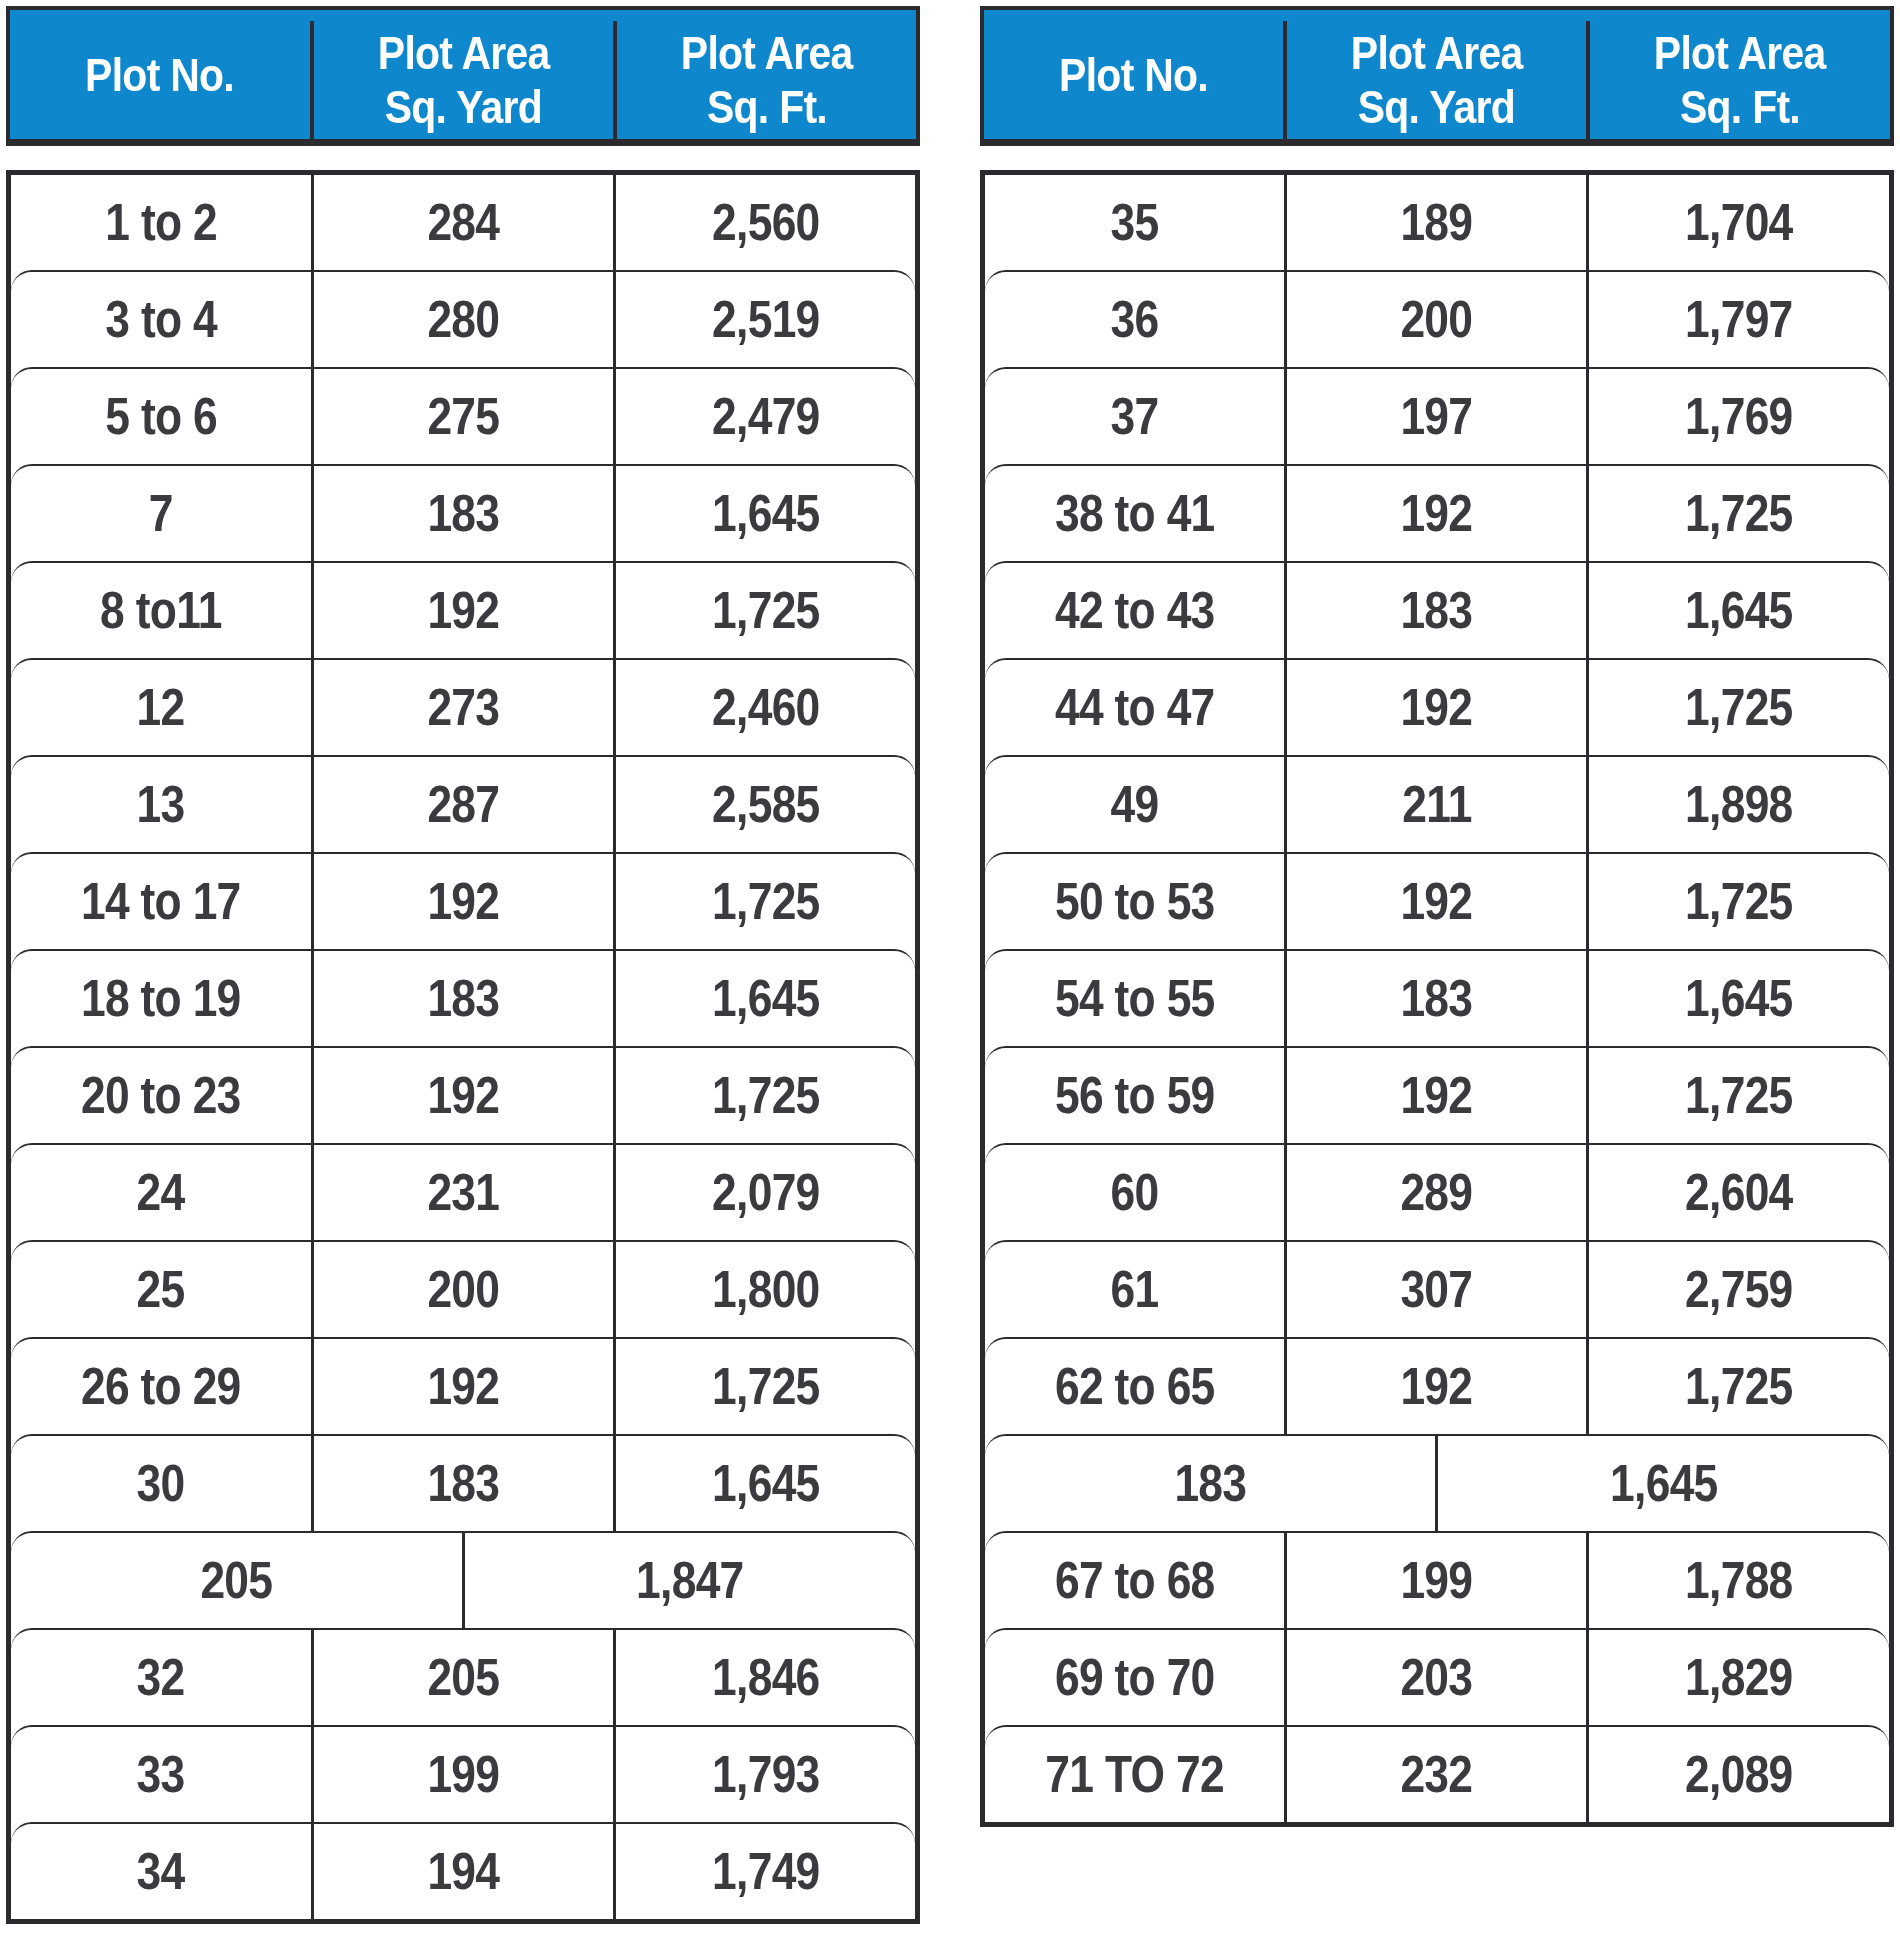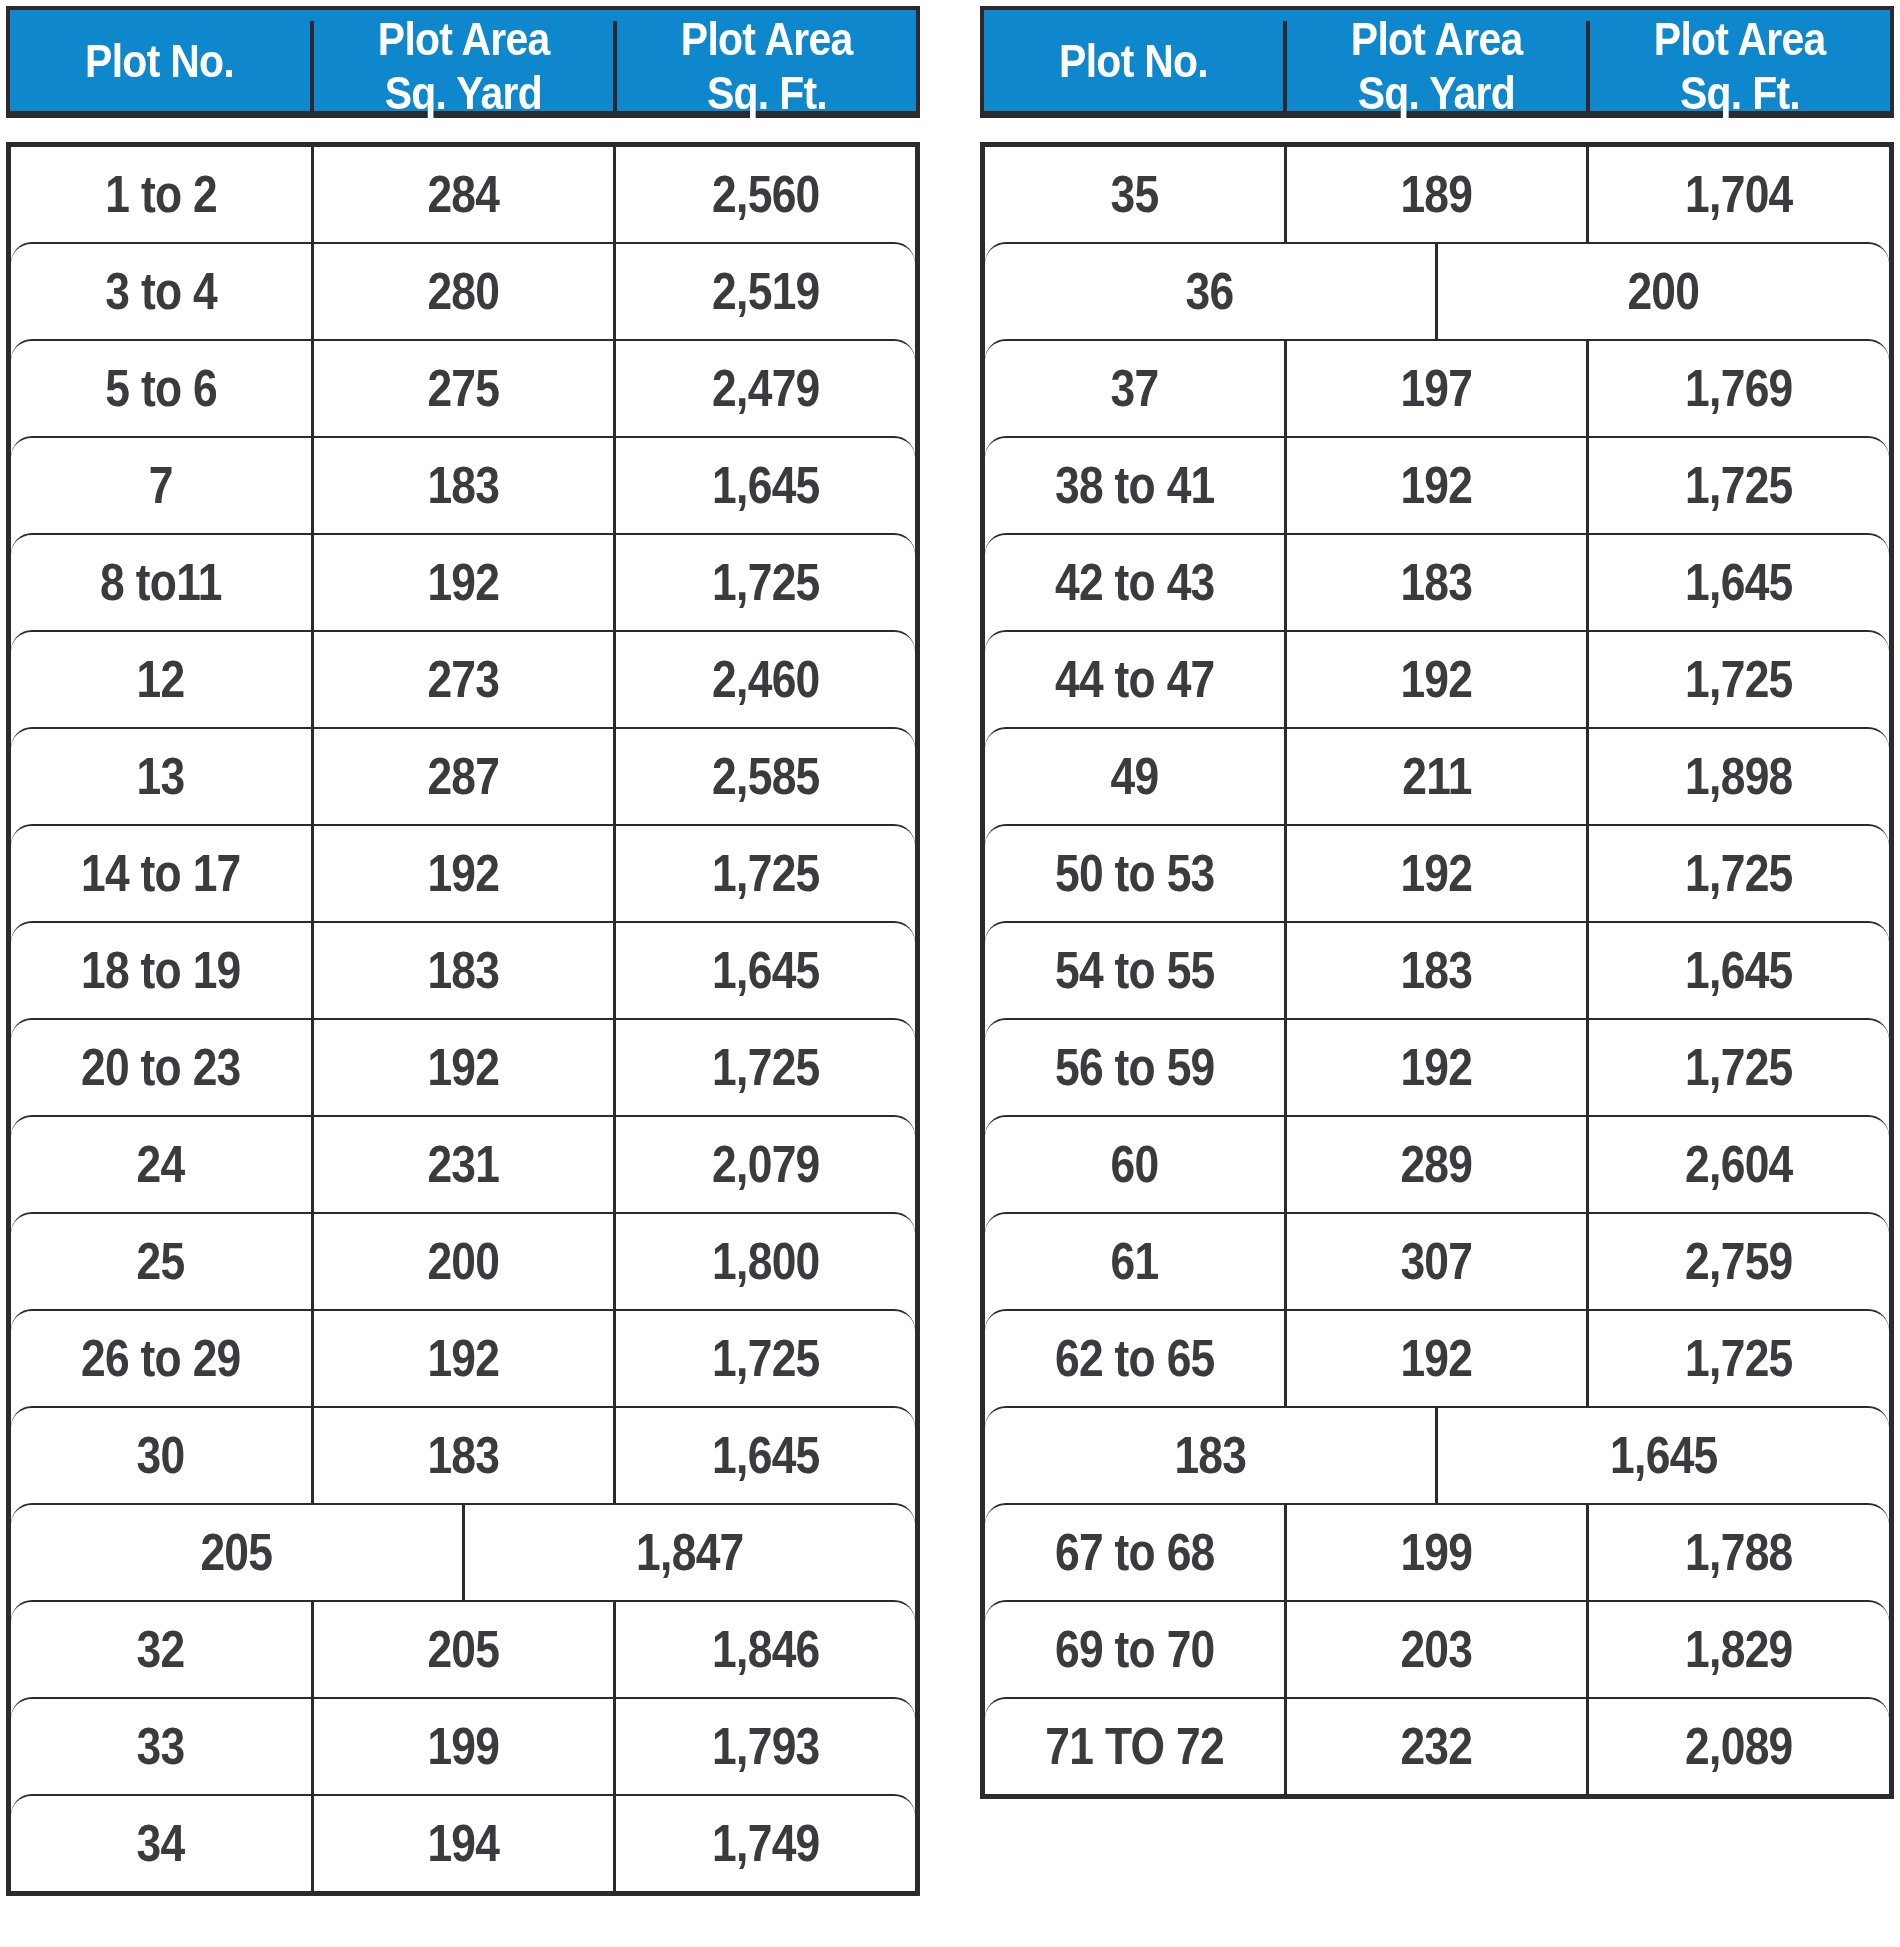--- a/index.html
+++ b/index.html
@@ -18,21 +18,21 @@
     justify-content: space-between;
     align-items: flex-start;
   }
   .plot-table {
     width: 914px;
     flex: 0 0 auto;
   }
   
   .thead {
     display: flex;
-    height: 112px;
+    height: 140px;
     background: #0e87cc;
     border: 4px solid #2b2a2f;
     border-bottom-width: 7.2px;
     box-sizing: border-box;
   }
   .thead .hcell {
     flex: 1 1 0;
     display: flex;
     flex-direction: column;
     align-items: center;
@@ -347,20 +347,23 @@
           </div>
         </div>
 
         <div class="row">
           <div class="cell">
             <span class="squeeze">36</span>
           </div>
           <div class="cell">
             <span class="squeeze">200</span>
           </div>
+          <div class="cell">
+            <span class="squeeze">1,797</span>
+          </div>
         </div>
 
         <div class="row">
           <div class="cell">
             <span class="squeeze">37</span>
           </div>
           <div class="cell">
             <span class="squeeze">197</span>
           </div>
           <div class="cell">

